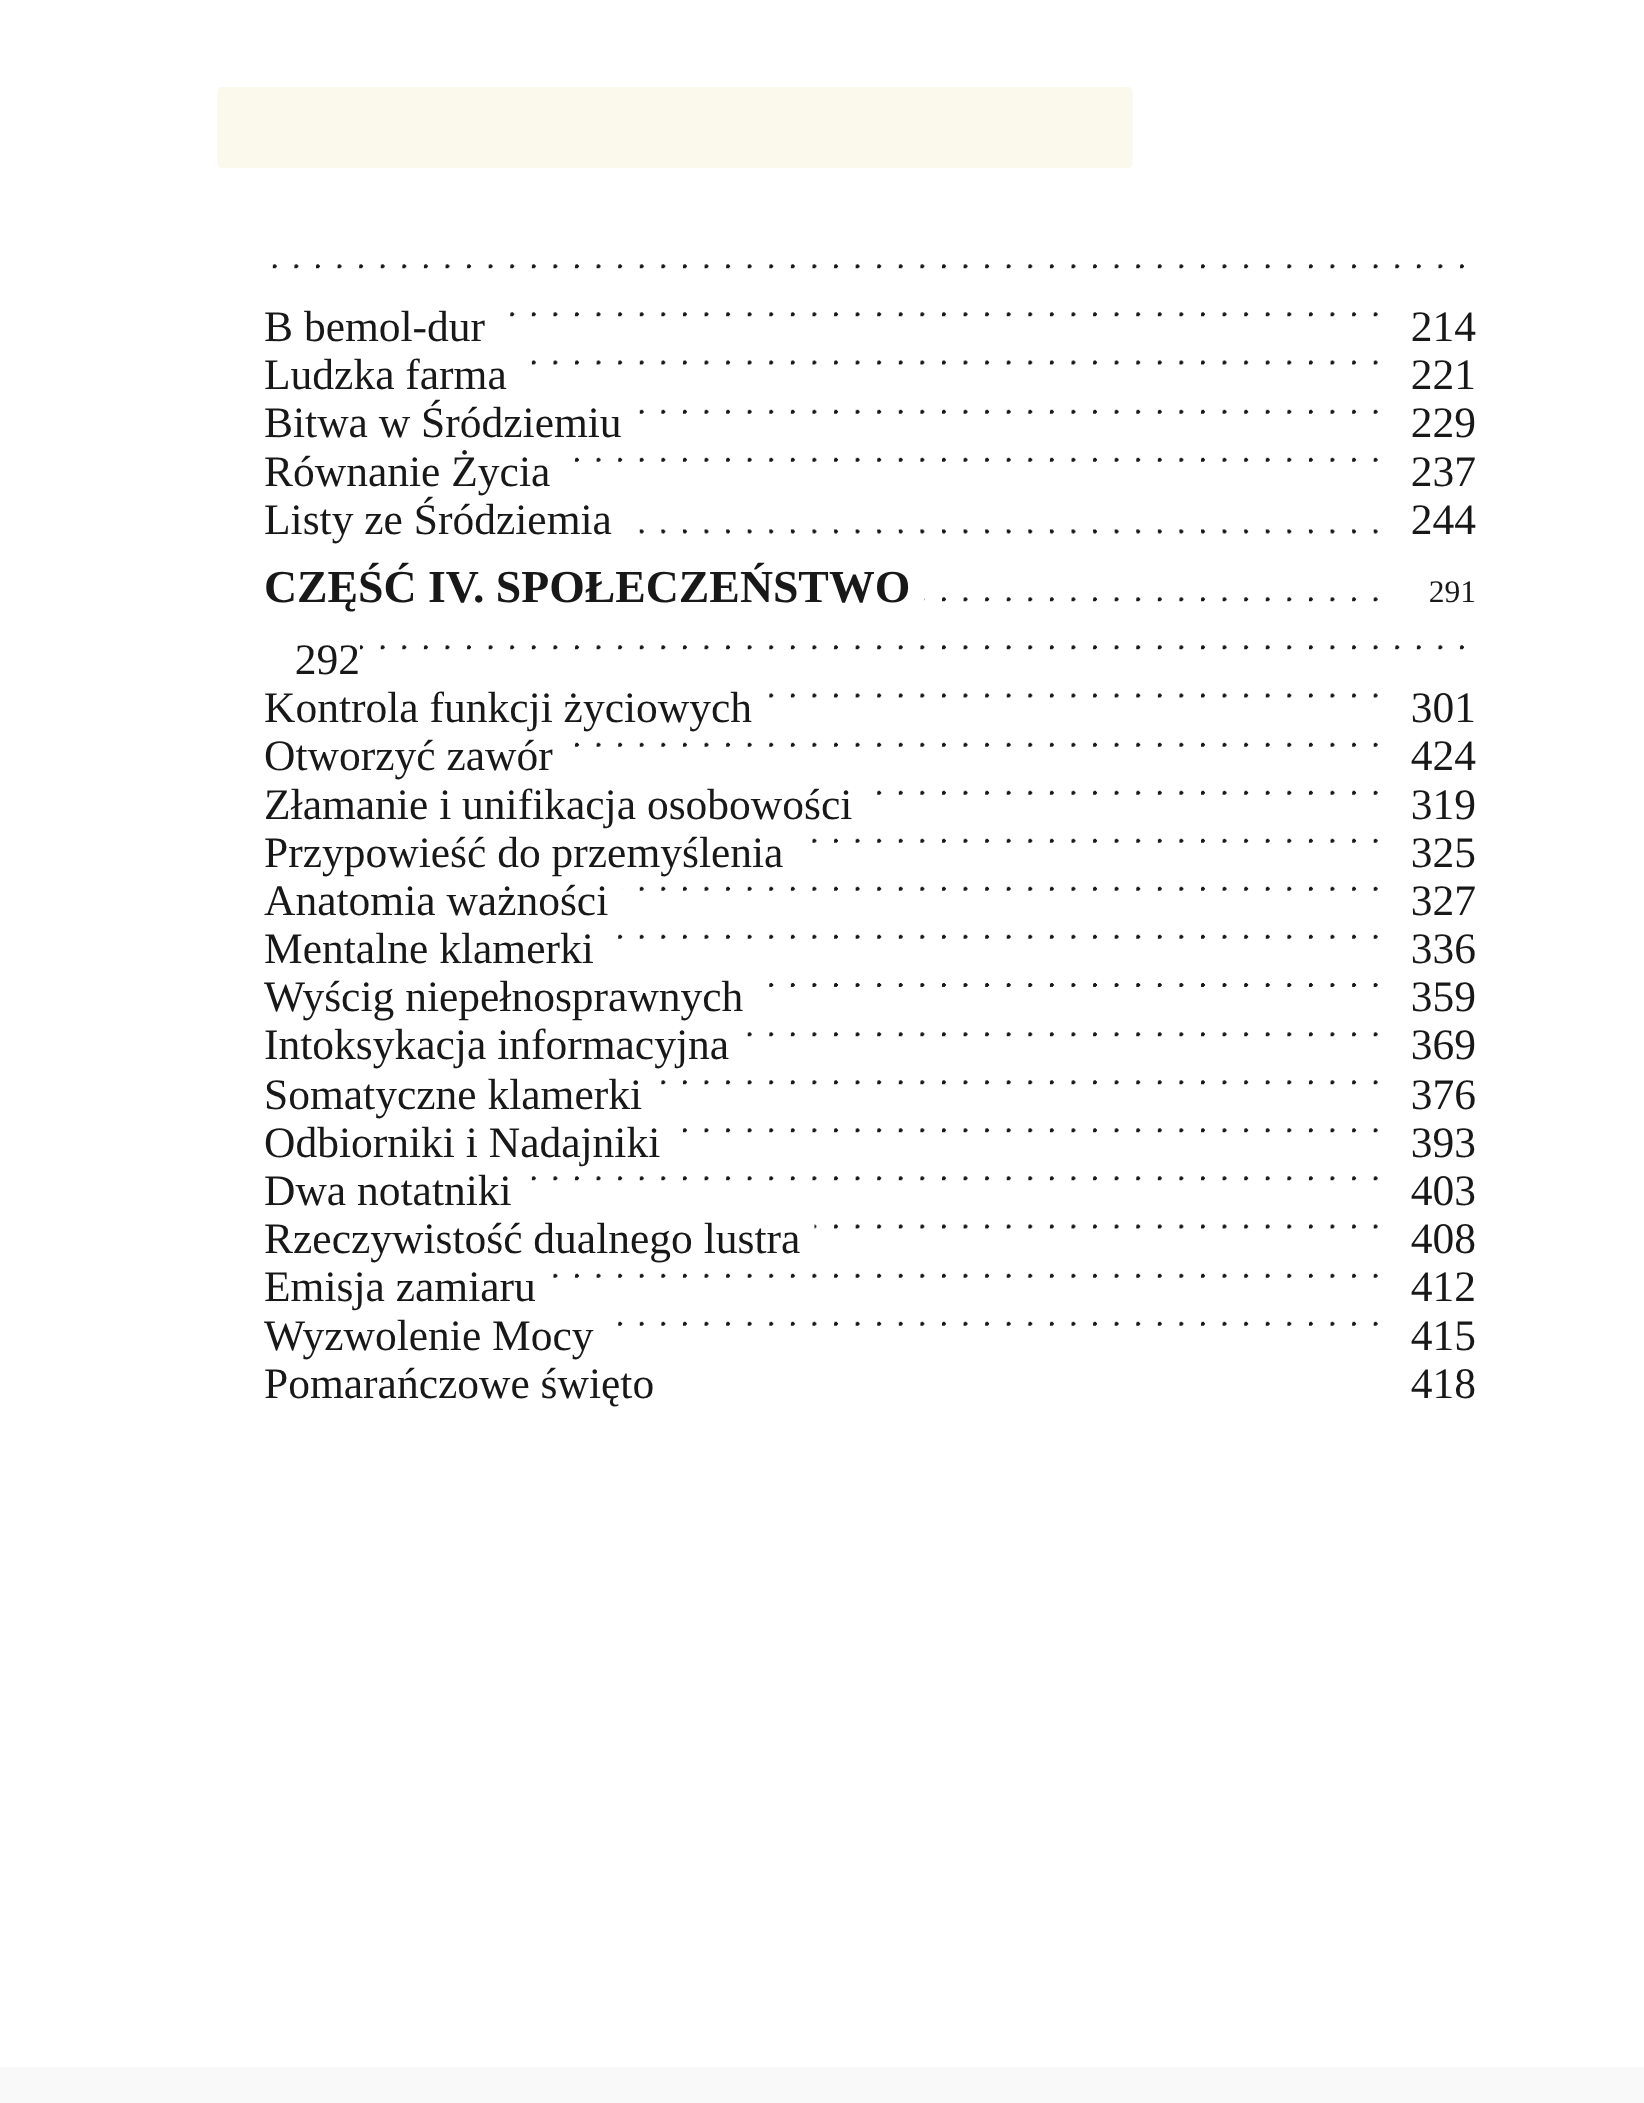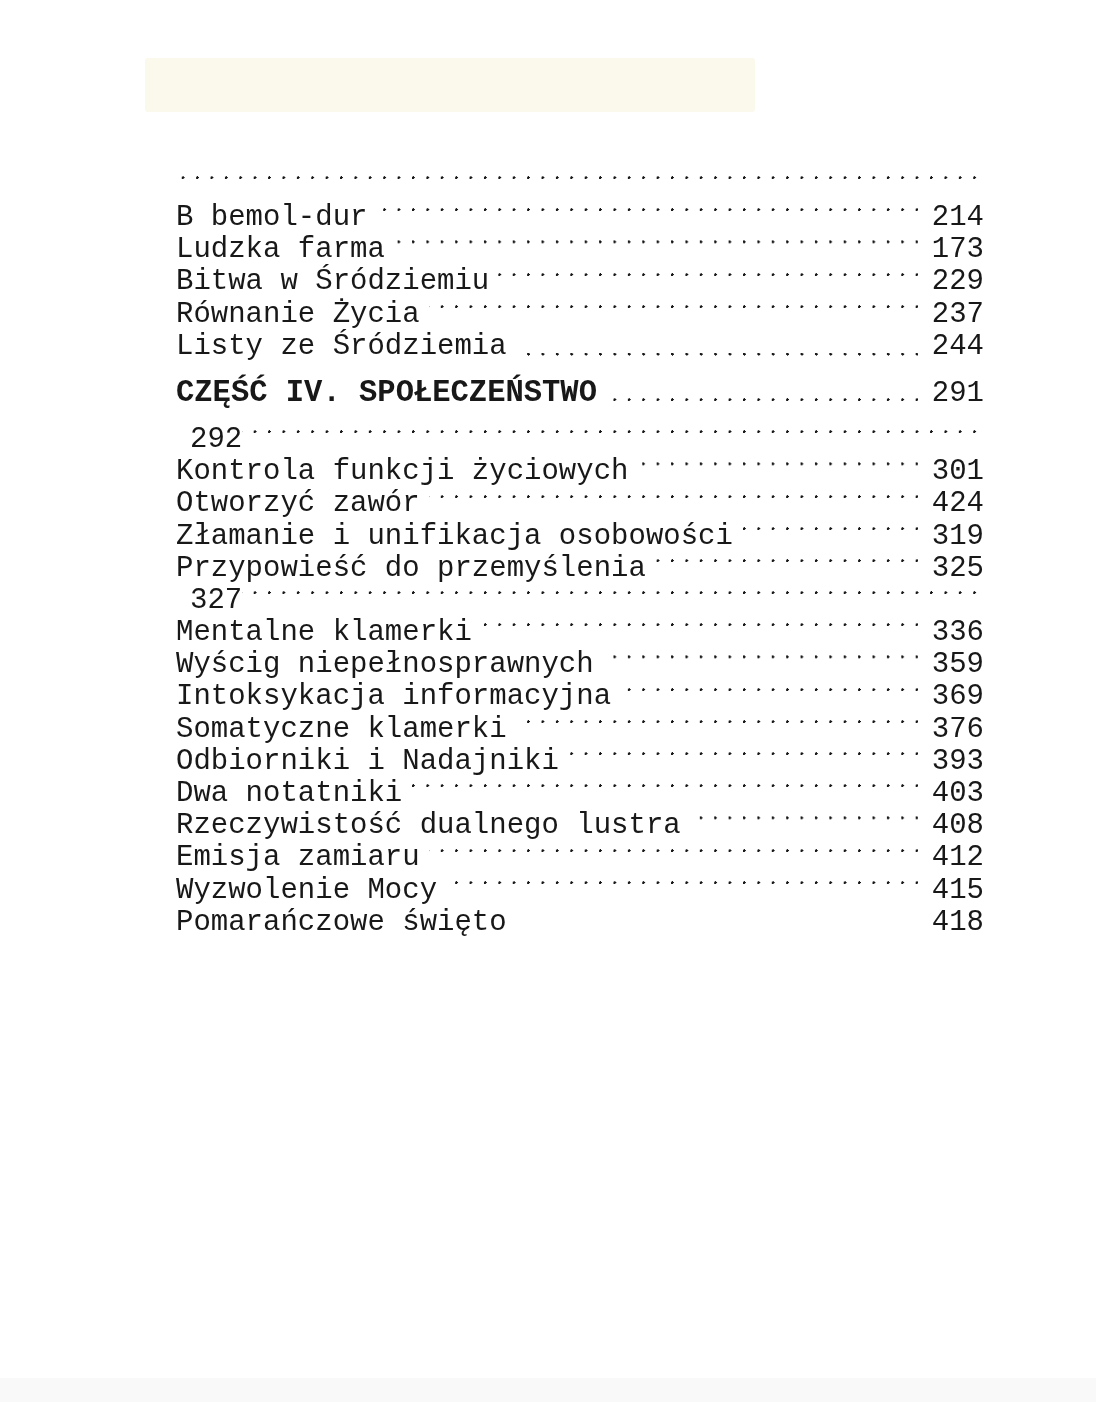--- a/index.html
+++ b/index.html
@@ -6,21 +6,21 @@
     margin: 0;
     padding: 0;
     background: #ffffff;
   }
   .page {
     position: relative;
     width: 1096px;
     height: 1402px;
     background: var(--bg, #ffffff);
     color: var(--fg, #181818);
-    font-family: Liberation Mono, monospace;
+    font-family: Liberation Serif, serif;
     overflow: hidden;
   }
   .artifact-top {
     position: absolute;
     left: 145px;
     top: 58px;
     width: 610px;
     height: 54px;
     background: var(--artifact-top, #fbf8ec);
     border-radius: 3px;
@@ -70,36 +70,36 @@
     font-weight: 700;
     height: 34px;
     line-height: 34px;
     margin-top: 14px;
     margin-bottom: 13px;
     background-image: radial-gradient(1.45px 1.45px at 7px 25.2px, var(--fg, #181818) 88%, rgba(0,0,0,0) 100%);
     background-size: 14.4px 34px;
   }
   .row.heading .pagenum {
     font-weight: 400;
-    font-size: 29px;
+    font-size: 21px;
   }
 </style>
 </head>
 <body>
 
 <div class="page" style="--bg: #ffffff; --fg: #181818; --artifact-top: #fbf8ec; --artifact-bottom: #f8f9f8;">
   <div class="artifact-top"></div>
   <div class="toc">
       <div class="row">
         <span class="title">B bemol-dur</span>
         <span class="pagenum">214</span>
       </div>
       <div class="row">
         <span class="title">Ludzka farma</span>
-        <span class="pagenum">173</span>
+        <span class="pagenum">221</span>
       </div>
       <div class="row">
         <span class="title">Bitwa w Śródziemiu</span>
         <span class="pagenum">229</span>
       </div>
       <div class="row">
         <span class="title">Równanie Życia</span>
         <span class="pagenum">237</span>
       </div>
       <div class="row">
@@ -123,20 +123,21 @@
       </div>
       <div class="row">
         <span class="title">Złamanie i unifikacja osobowości</span>
         <span class="pagenum">319</span>
       </div>
       <div class="row">
         <span class="title">Przypowieść do przemyślenia</span>
         <span class="pagenum">325</span>
       </div>
       <div class="row">
+        <span class="title">Anatomia ważności</span>
         <span class="pagenum">327</span>
       </div>
       <div class="row">
         <span class="title">Mentalne klamerki</span>
         <span class="pagenum">336</span>
       </div>
       <div class="row">
         <span class="title">Wyścig niepełnosprawnych</span>
         <span class="pagenum">359</span>
       </div>

